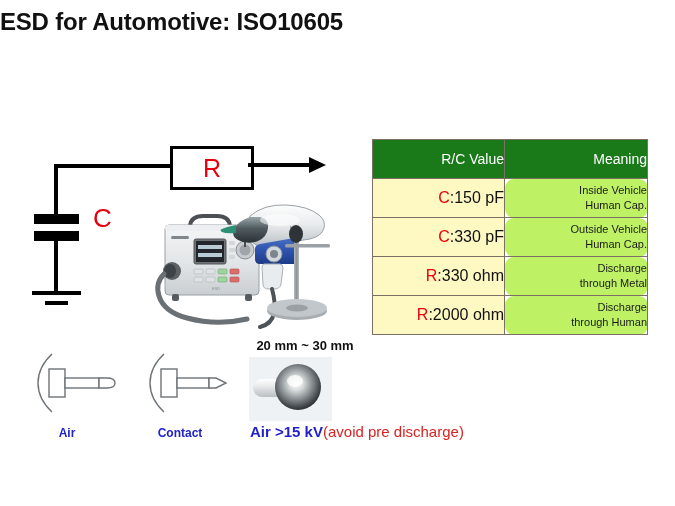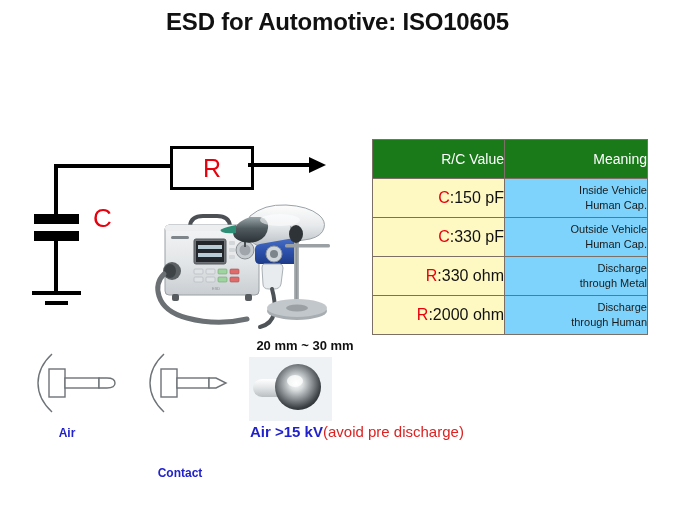--- a/index.html
+++ b/index.html
@@ -8,21 +8,20 @@
     background:#ffffff;
     font-family:"Liberation Sans",sans-serif;
     overflow:hidden;
     position:relative;
   }
   #slide{position:absolute;left:0;top:0;width:675px;height:506px;}
 
   
   .title{
     position:absolute;left:0;top:8px;width:675px;
-    text-align:center;
     font-size:24px;font-weight:bold;color:#111111;
     letter-spacing:-0.2px;
     white-space:nowrap;
   }
 
   
   .wire{position:absolute;background:#000000;}
   .rbox{
     position:absolute;left:170px;top:146px;width:78px;height:38px;
     border:3px solid #000000;background:#ffffff;
@@ -87,24 +86,25 @@
     font-size:14px;font-weight:normal;
     height:38px;
   }
   .tbl td.val{
     background:#fef9c3;
     font-size:16px;font-weight:normal;color:#111111;
     height:38px;width:131px;
   }
   .tbl td.val .pfx{color:#e8000d;}
   .tbl td.mean{
-    background:#7dd3fc;
+    background:#bef264;
     font-size:11px;color:#1a1a1a;
     line-height:1.35;
     width:142px;
+    border-radius:9px;
   }
   .tbl th.c1{width:131px;}
   .tbl th.c2{width:142px;}
 </style>
 </head>
 <body>
 
 <div id="slide">
 
   <div class="title">ESD for Automotive: ISO10605</div>
@@ -251,21 +251,21 @@
 
       <path d="M24 2 q-14 13 -14 29 q0 16 14 29" fill="none" stroke="#6d7377" stroke-width="1.4"></path>
 
       <rect x="21" y="17" width="16" height="28" fill="#ffffff" stroke="#6d7377" stroke-width="1.4"></rect>
 
       <rect x="37" y="26" width="32" height="10" fill="#ffffff" stroke="#6d7377" stroke-width="1.4"></rect>
 
       <path d="M69 26 l7 0 l10 5 l-10 5 l-7 0 z" fill="#ffffff" stroke="#6d7377" stroke-width="1.4"></path>
     </svg>
   </div>
-  <div class="tiplabel" style="left:140px;top:426px;width:80px;margin-top:40px;">Contact</div>
+  <div class="tiplabel" style="left:140px;top:426px;width:80px;">Contact</div>
 
   <div class="mmlabel">20 mm ~ 30 mm</div>
 
   <div class="spherepanel">
     <svg width="83" height="64" viewBox="0 0 83 64">
       <defs>
         <linearGradient id="shaftg" x1="0" y1="0" x2="0" y2="1">
           <stop offset="0" stop-color="#ffffff"></stop>
           <stop offset="0.45" stop-color="#e4e7e9"></stop>
           <stop offset="1" stop-color="#b9bec1"></stop>

